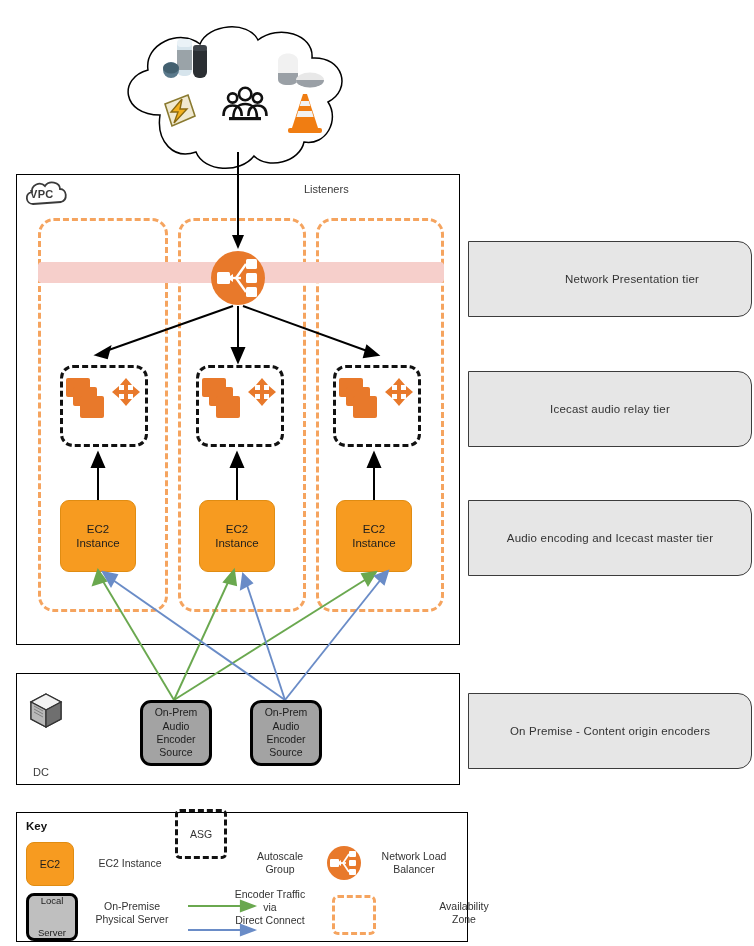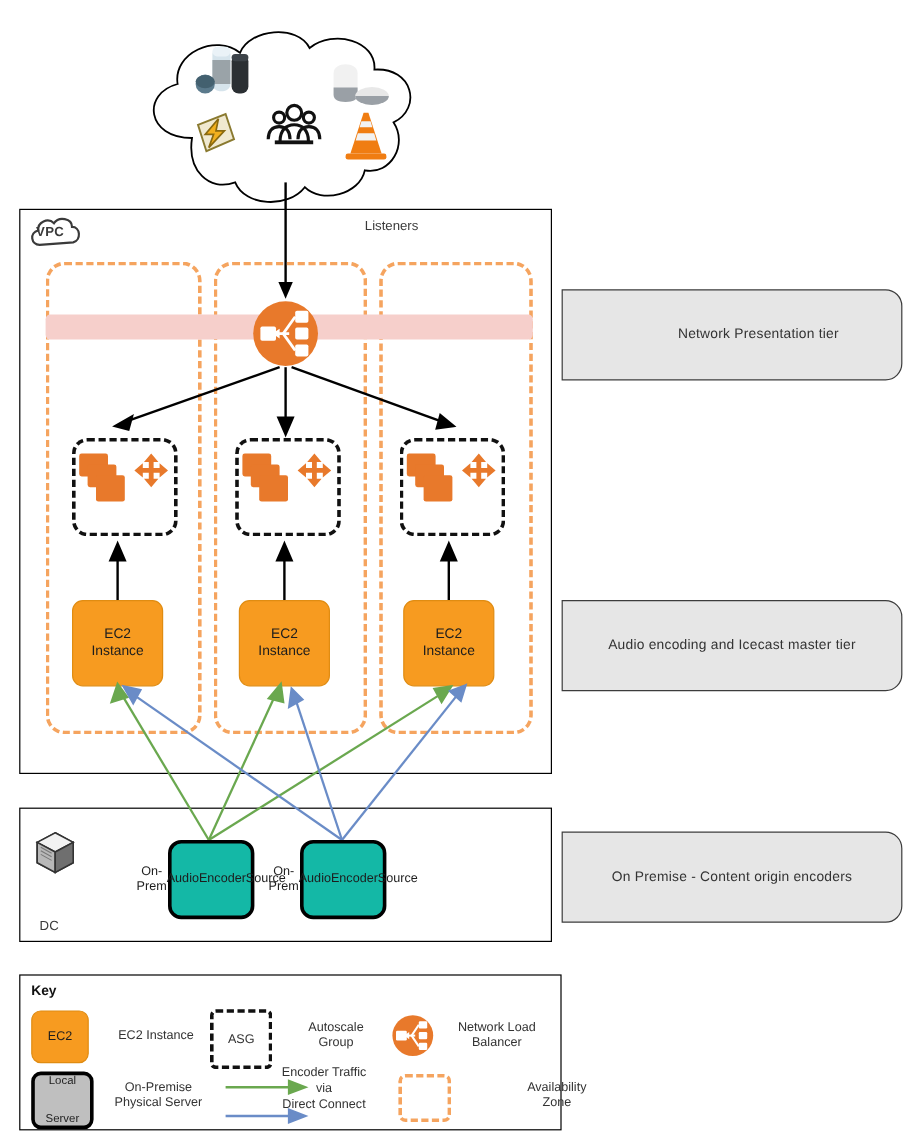--- a/index.html
+++ b/index.html
@@ -13,22 +13,22 @@
   .solidbox{position:absolute;border:1.6px solid #000;background:transparent;box-sizing:border-box;}
   .tierbox{position:absolute;background:#e6e6e6;border:1.4px solid #3c3c3c;
            border-radius:0 14px 14px 0;box-sizing:border-box;
            display:flex;align-items:center;justify-content:center;text-align:center;
            font-size:11.5px;color:#333;letter-spacing:.2px;}
   .azbox{position:absolute;border:3px dashed #f5a45f;border-radius:16px;box-sizing:border-box;}
   .asgbox{position:absolute;border:3.4px dashed #111;border-radius:13px;box-sizing:border-box;}
   .ec2box{position:absolute;background:#F79B20;border:1.4px solid #e08c12;border-radius:9px;
           box-sizing:border-box;display:flex;flex-direction:column;align-items:center;
           justify-content:center;font-size:11.5px;color:#1d1d1d;line-height:1.22;}
-  .onpremBox{position:absolute;background:#14b8a6;border:3.2px solid #000;border-radius:11px;
-          box-sizing:border-box;display:flex;flex-direction:row;align-items:center;
+  .onpremBox{position:absolute;background:#a3a3a3;border:3.2px solid #000;border-radius:11px;
+          box-sizing:border-box;display:flex;flex-direction:column;align-items:center;
           justify-content:center;font-size:10.5px;color:#1d1d1d;line-height:1.28;text-align:center;}
   .pinkband{position:absolute;background:#f6cfcb;border-radius:4px;}
 
   .lbl{position:absolute;font-size:11px;color:#3a3a3a;white-space:nowrap;margin-top:33px;}
   .vpcLabel{position:absolute;font-size:11px;font-weight:700;color:#3a3a3a;letter-spacing:.3px;}
   .keyTitle{position:absolute;font-size:11.5px;font-weight:700;color:#111;}
   .keyTxt{position:absolute;font-size:10.5px;color:#333;text-align:center;line-height:1.25;}
   .keySwatchEC2{position:absolute;background:#F79B20;border:1.4px solid #e08c12;border-radius:8px;
       display:flex;align-items:center;justify-content:center;font-size:10.5px;color:#1d1d1d;}
   .keySwatchLocal{position:absolute;background:#bfbfbf;border:3px solid #000;border-radius:8px;
@@ -232,37 +232,40 @@
   <div class="onpremBox" style="left:250px;top:700px;width:72px;height:66px;">
     <span>On-Prem</span>
     <span>Audio</span>
     <span>Encoder</span>
     <span>Source</span>
   </div>
 
   <div class="tierbox" style="left:468px;top:241px;width:284px;height:76px;padding-left:44px;">
     <span>Network Presentation tier</span>
   </div>
+  <div class="tierbox" style="left:468px;top:371px;width:284px;height:76px;">
+    <span>Icecast audio relay tier</span>
+  </div>
   <div class="tierbox" style="left:468px;top:693px;width:284px;height:76px;">
     <span>On Premise - Content origin encoders</span>
   </div>
   <div class="tierbox" style="left:468px;top:500px;width:284px;height:76px;">
     <span>Audio encoding and Icecast master tier</span>
   </div>
 
   <div class="solidbox" style="left:16px;top:812px;width:452px;height:130px;"></div>
 
   <div class="keyTitle" style="left:26px;top:820px;">Key</div>
 
   <div class="keySwatchEC2" style="left:26px;top:842px;width:46px;height:42px;">
     <span>EC2</span>
   </div>
   <div class="keyTxt" style="left:80px;top:857px;width:100px;">EC2 Instance</div>
 
-  <div class="keySwatchASG" style="left:175px;top:841px;width:46px;height:44px;">
+  <div class="keySwatchASG" style="left:175px;top:809px;width:46px;height:44px;">
     <span>ASG</span>
   </div>
   <div class="keyTxt" style="left:232px;top:850px;width:96px;">
     <span>Autoscale</span><br>
     <span>Group</span>
   </div>
 
   <svg class="abs" style="left:326px;top:845px;" width="36" height="36">
     <circle cx="18" cy="18" r="17" fill="#E8792B"></circle>
     <rect x="4" y="14" width="9" height="8" rx="1" fill="#fff"></rect>

